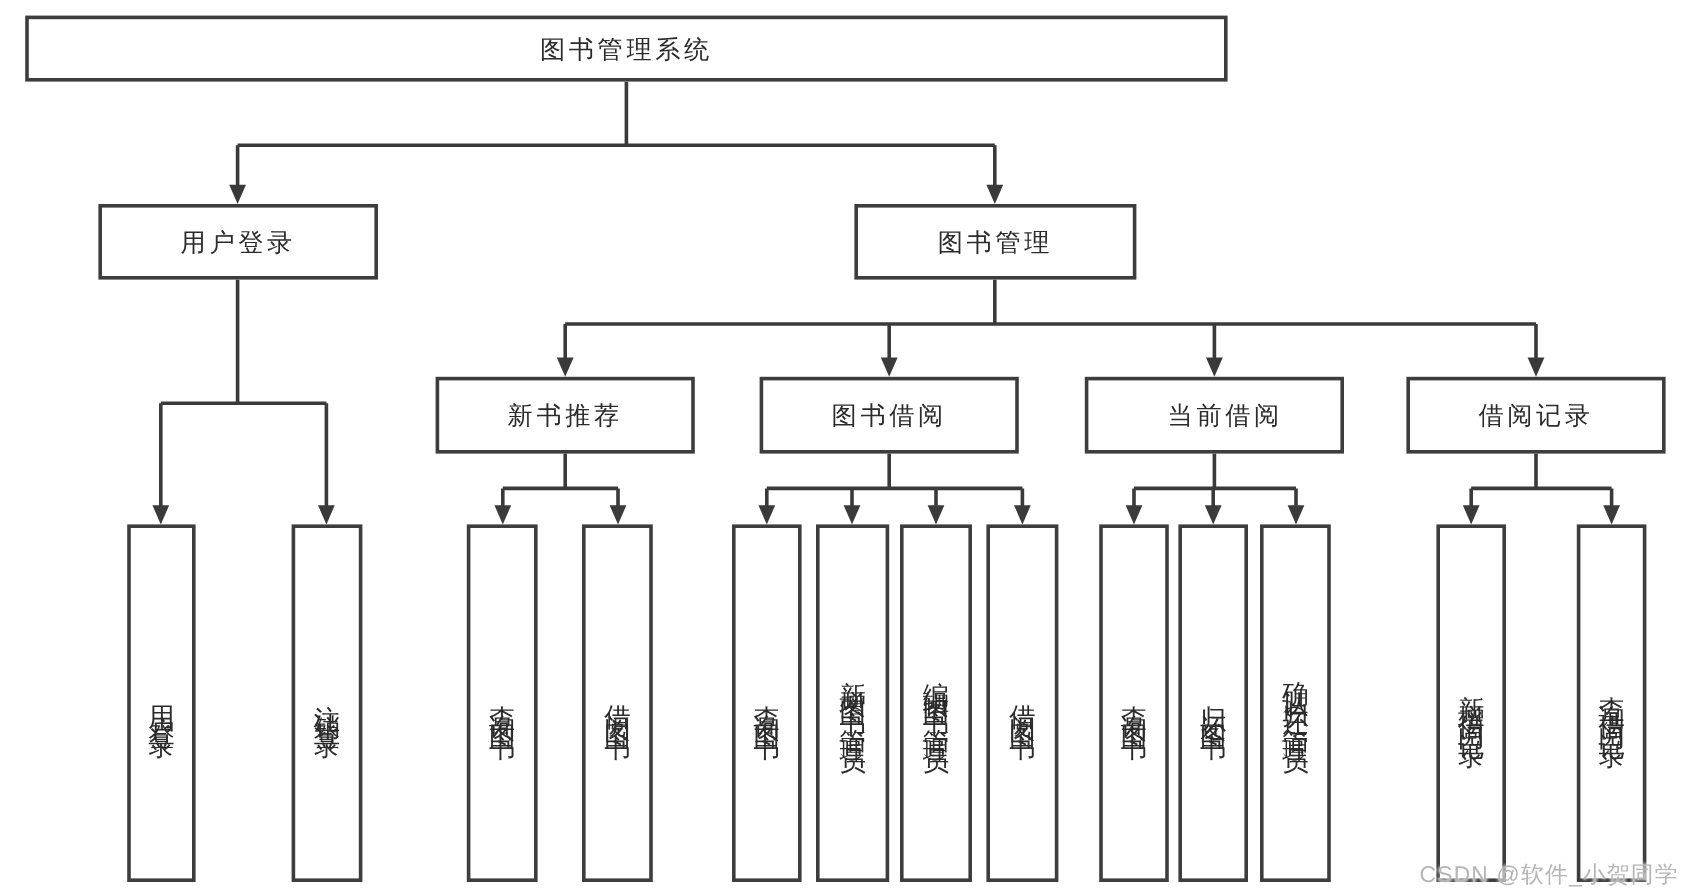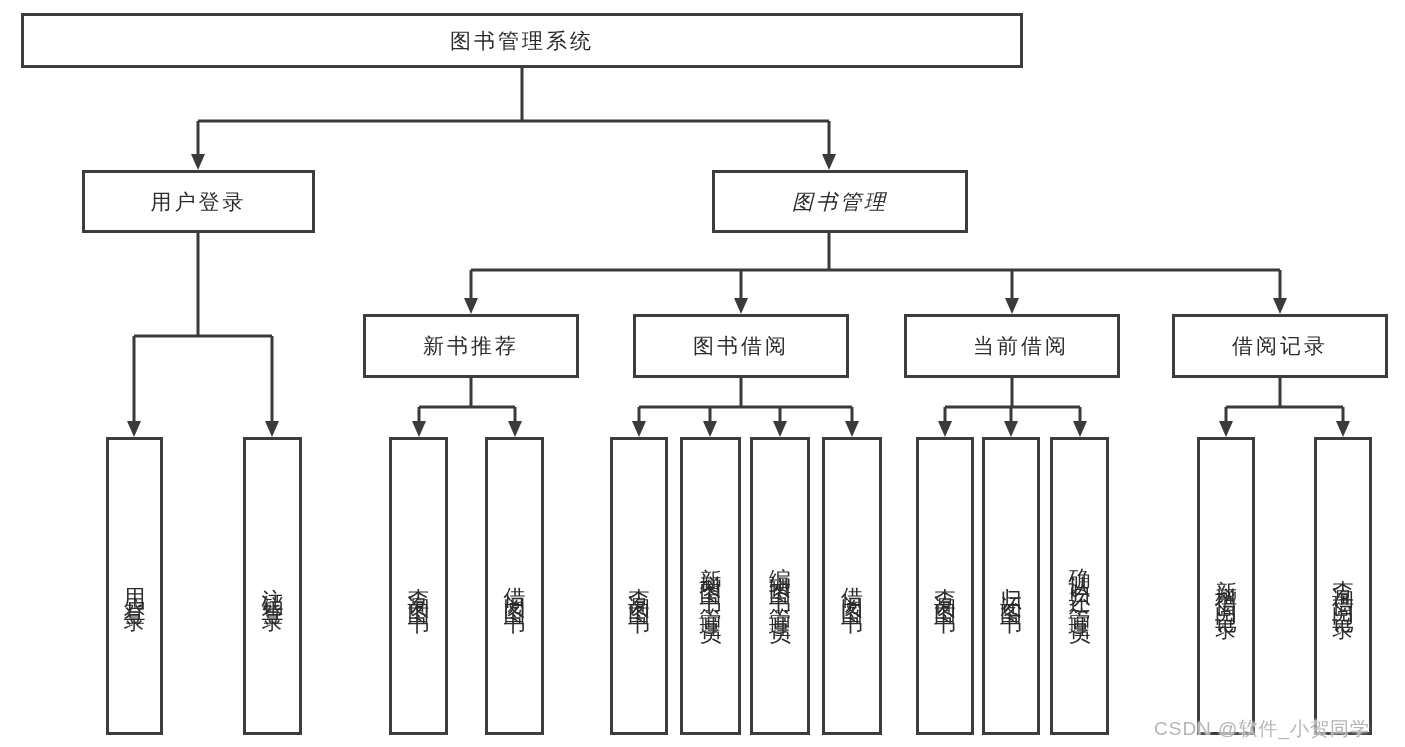--- a/index.html
+++ b/index.html
@@ -42,21 +42,21 @@
     writing-mode: vertical-rl;
     text-orientation: mixed;
     font-size: 22px;
     letter-spacing: 8px;
     line-height: 1;
   }
   
   .n-root  { left: 21px;  top: 13px;  width: 1002px; height: 55px; }
   
   .n-login { left: 82px;  top: 170px; width: 233px;  height: 63px; }
-  .n-mgmt  { left: 712px; top: 170px; width: 256px;  height: 63px; font-style: italic; }
+  .n-mgmt  { left: 712px; top: 170px; width: 235px;  height: 63px; }
   
   .n-l3    { top: 314px; height: 64px; width: 216px; }
   .n-rec   { left: 363px; }
   .n-bor   { left: 633px; }
   .n-cur   { left: 904px; padding-left: 18px; }
   .n-his   { left: 1172px; }
   
   .n-l4    { top: 437px; height: 298px; }
   .lf1  { left: 106px;  width: 57px; }
   .lf2  { left: 243px;  width: 59px; }
@@ -66,21 +66,21 @@
   .lf6  { left: 680px;  width: 61px; }
   .lf7  { left: 750px;  width: 60px; }
   .lf8  { left: 822px;  width: 60px; }
   .lf9  { left: 916px;  width: 58px; }
   .lf10 { left: 982px;  width: 58px; }
   .lf11 { left: 1050px; width: 59px; }
   .lf12 { left: 1197px; width: 58px; }
   .lf13 { left: 1314px; width: 58px; }
   .watermark {
     position: absolute;
-    left: 1154px;
+    left: 1183px;
     top: 716px;
     font-size: 19px;
     letter-spacing: 1px;
     color: #b5b5b5;
     white-space: nowrap;
     z-index: 5;
     text-shadow: 0 0 3px #ffffff, 0 0 3px #ffffff;
   }
 </style>
 </head>

